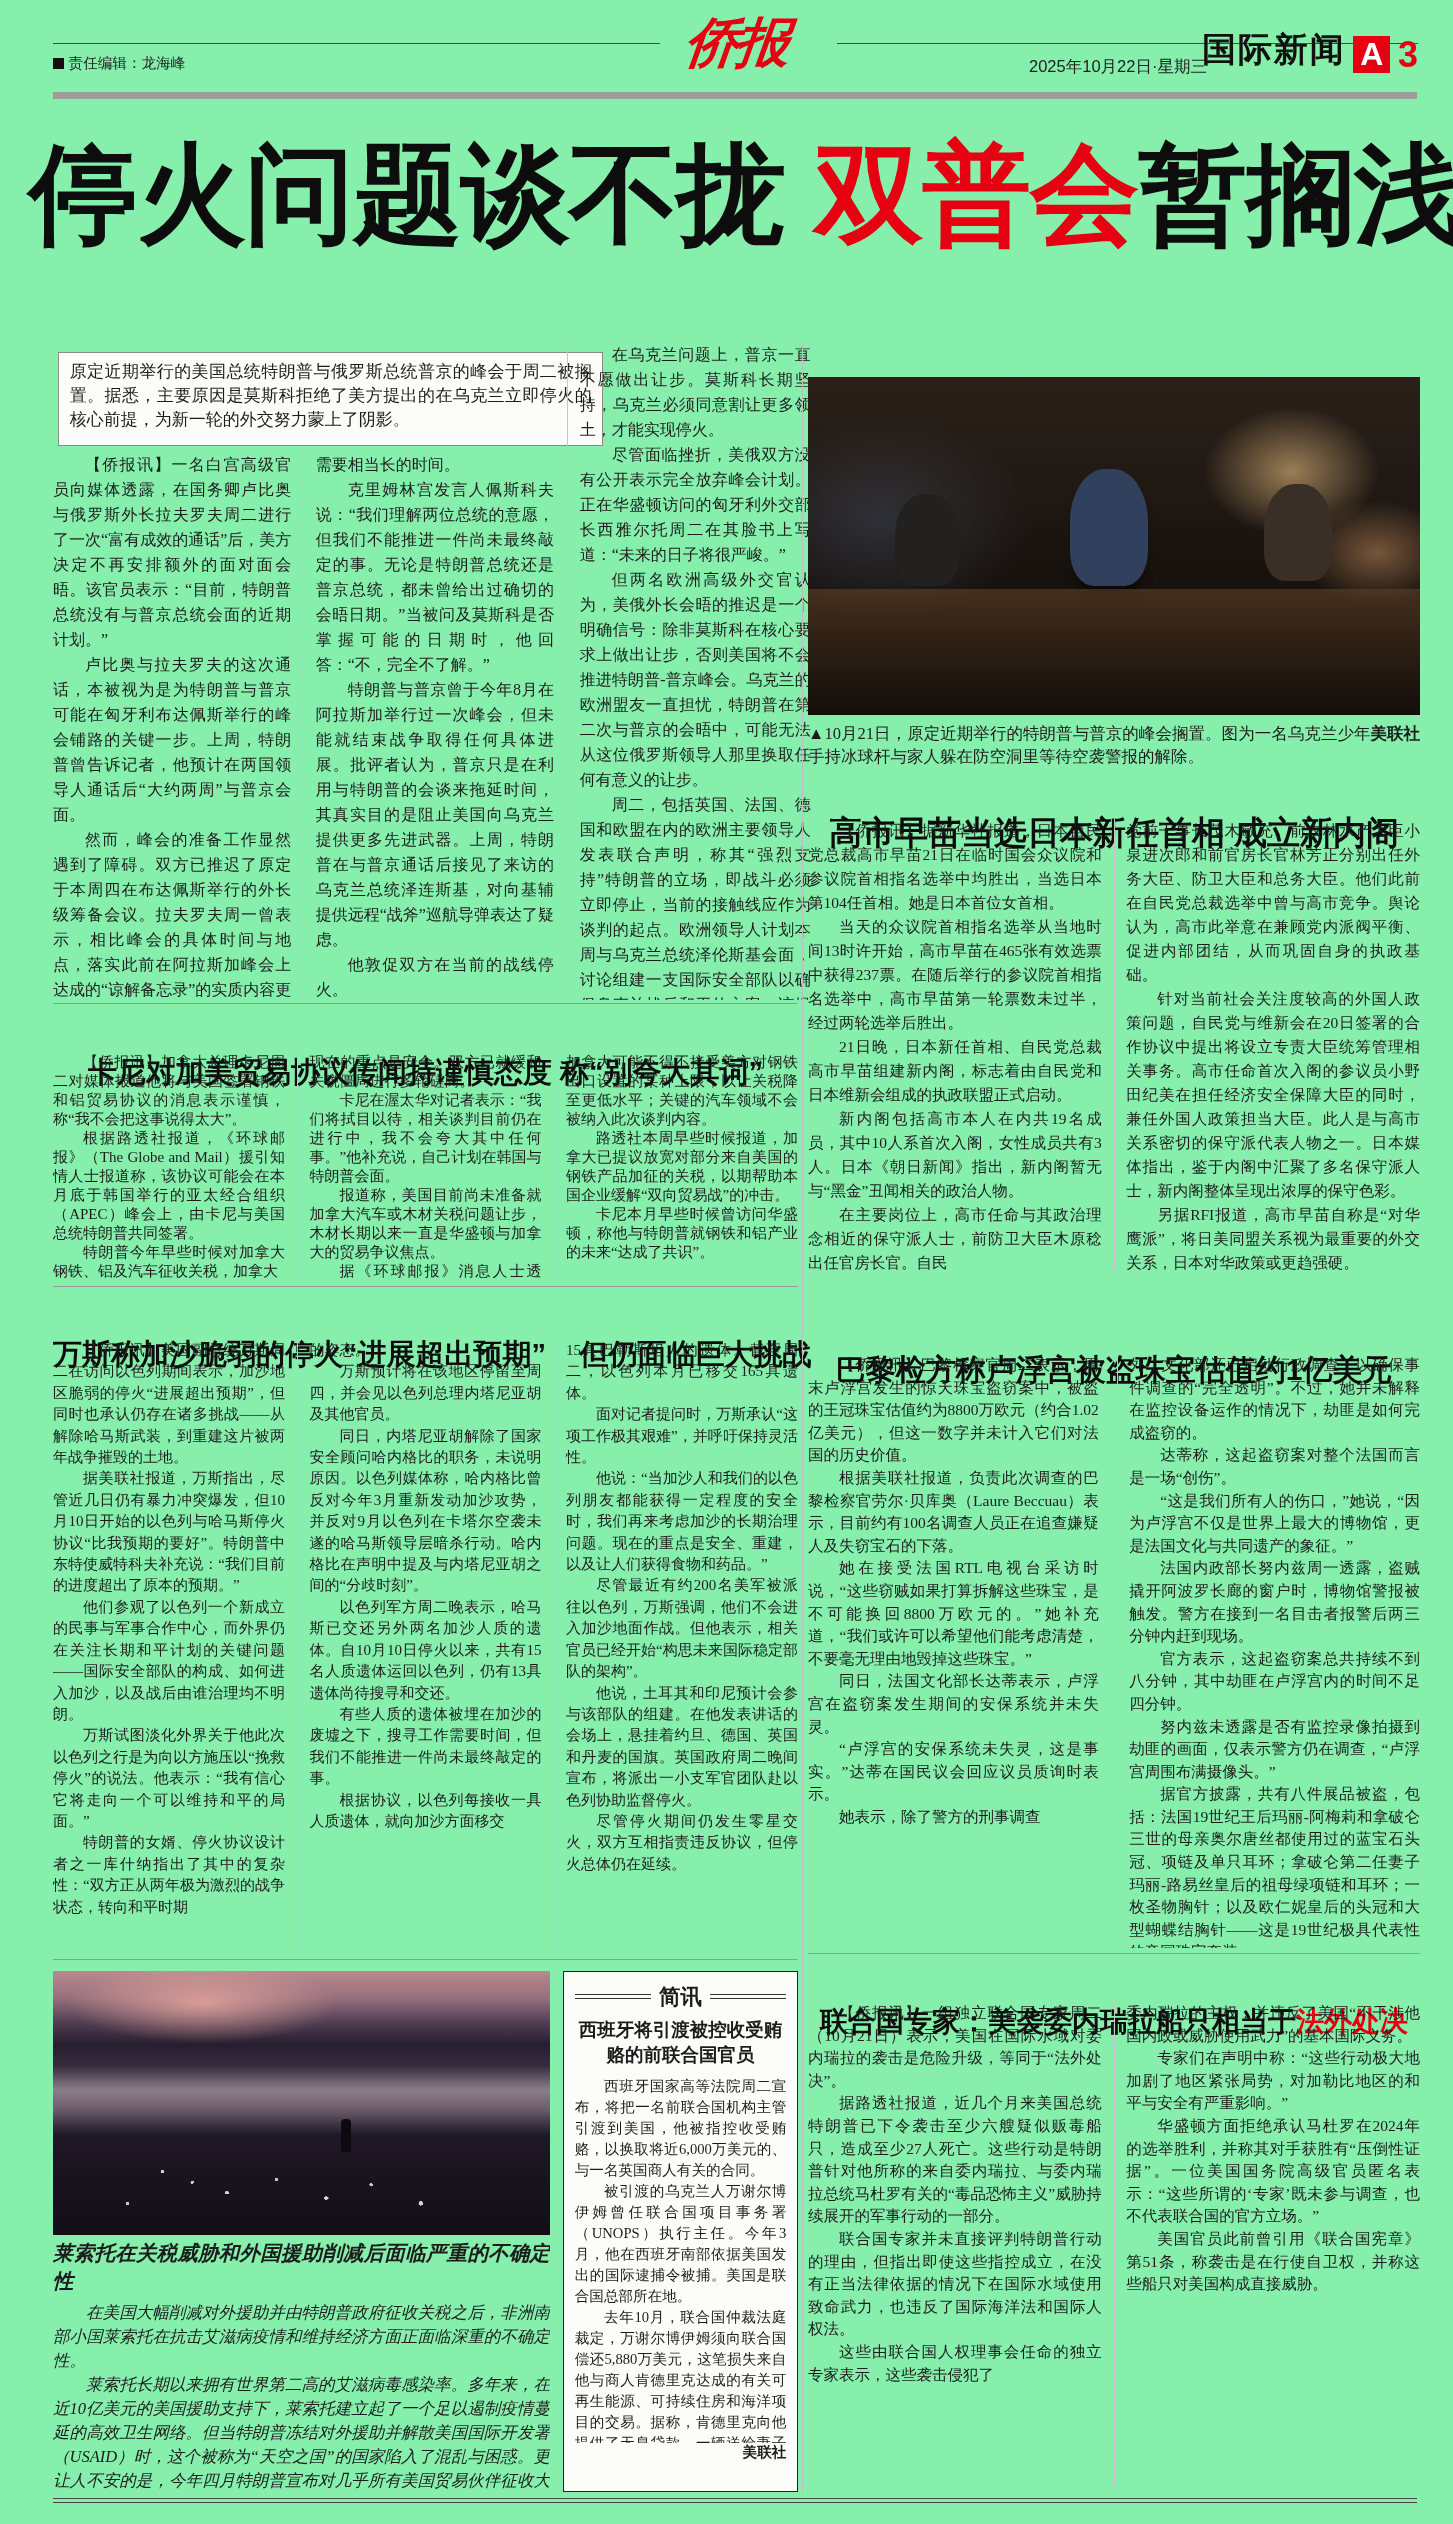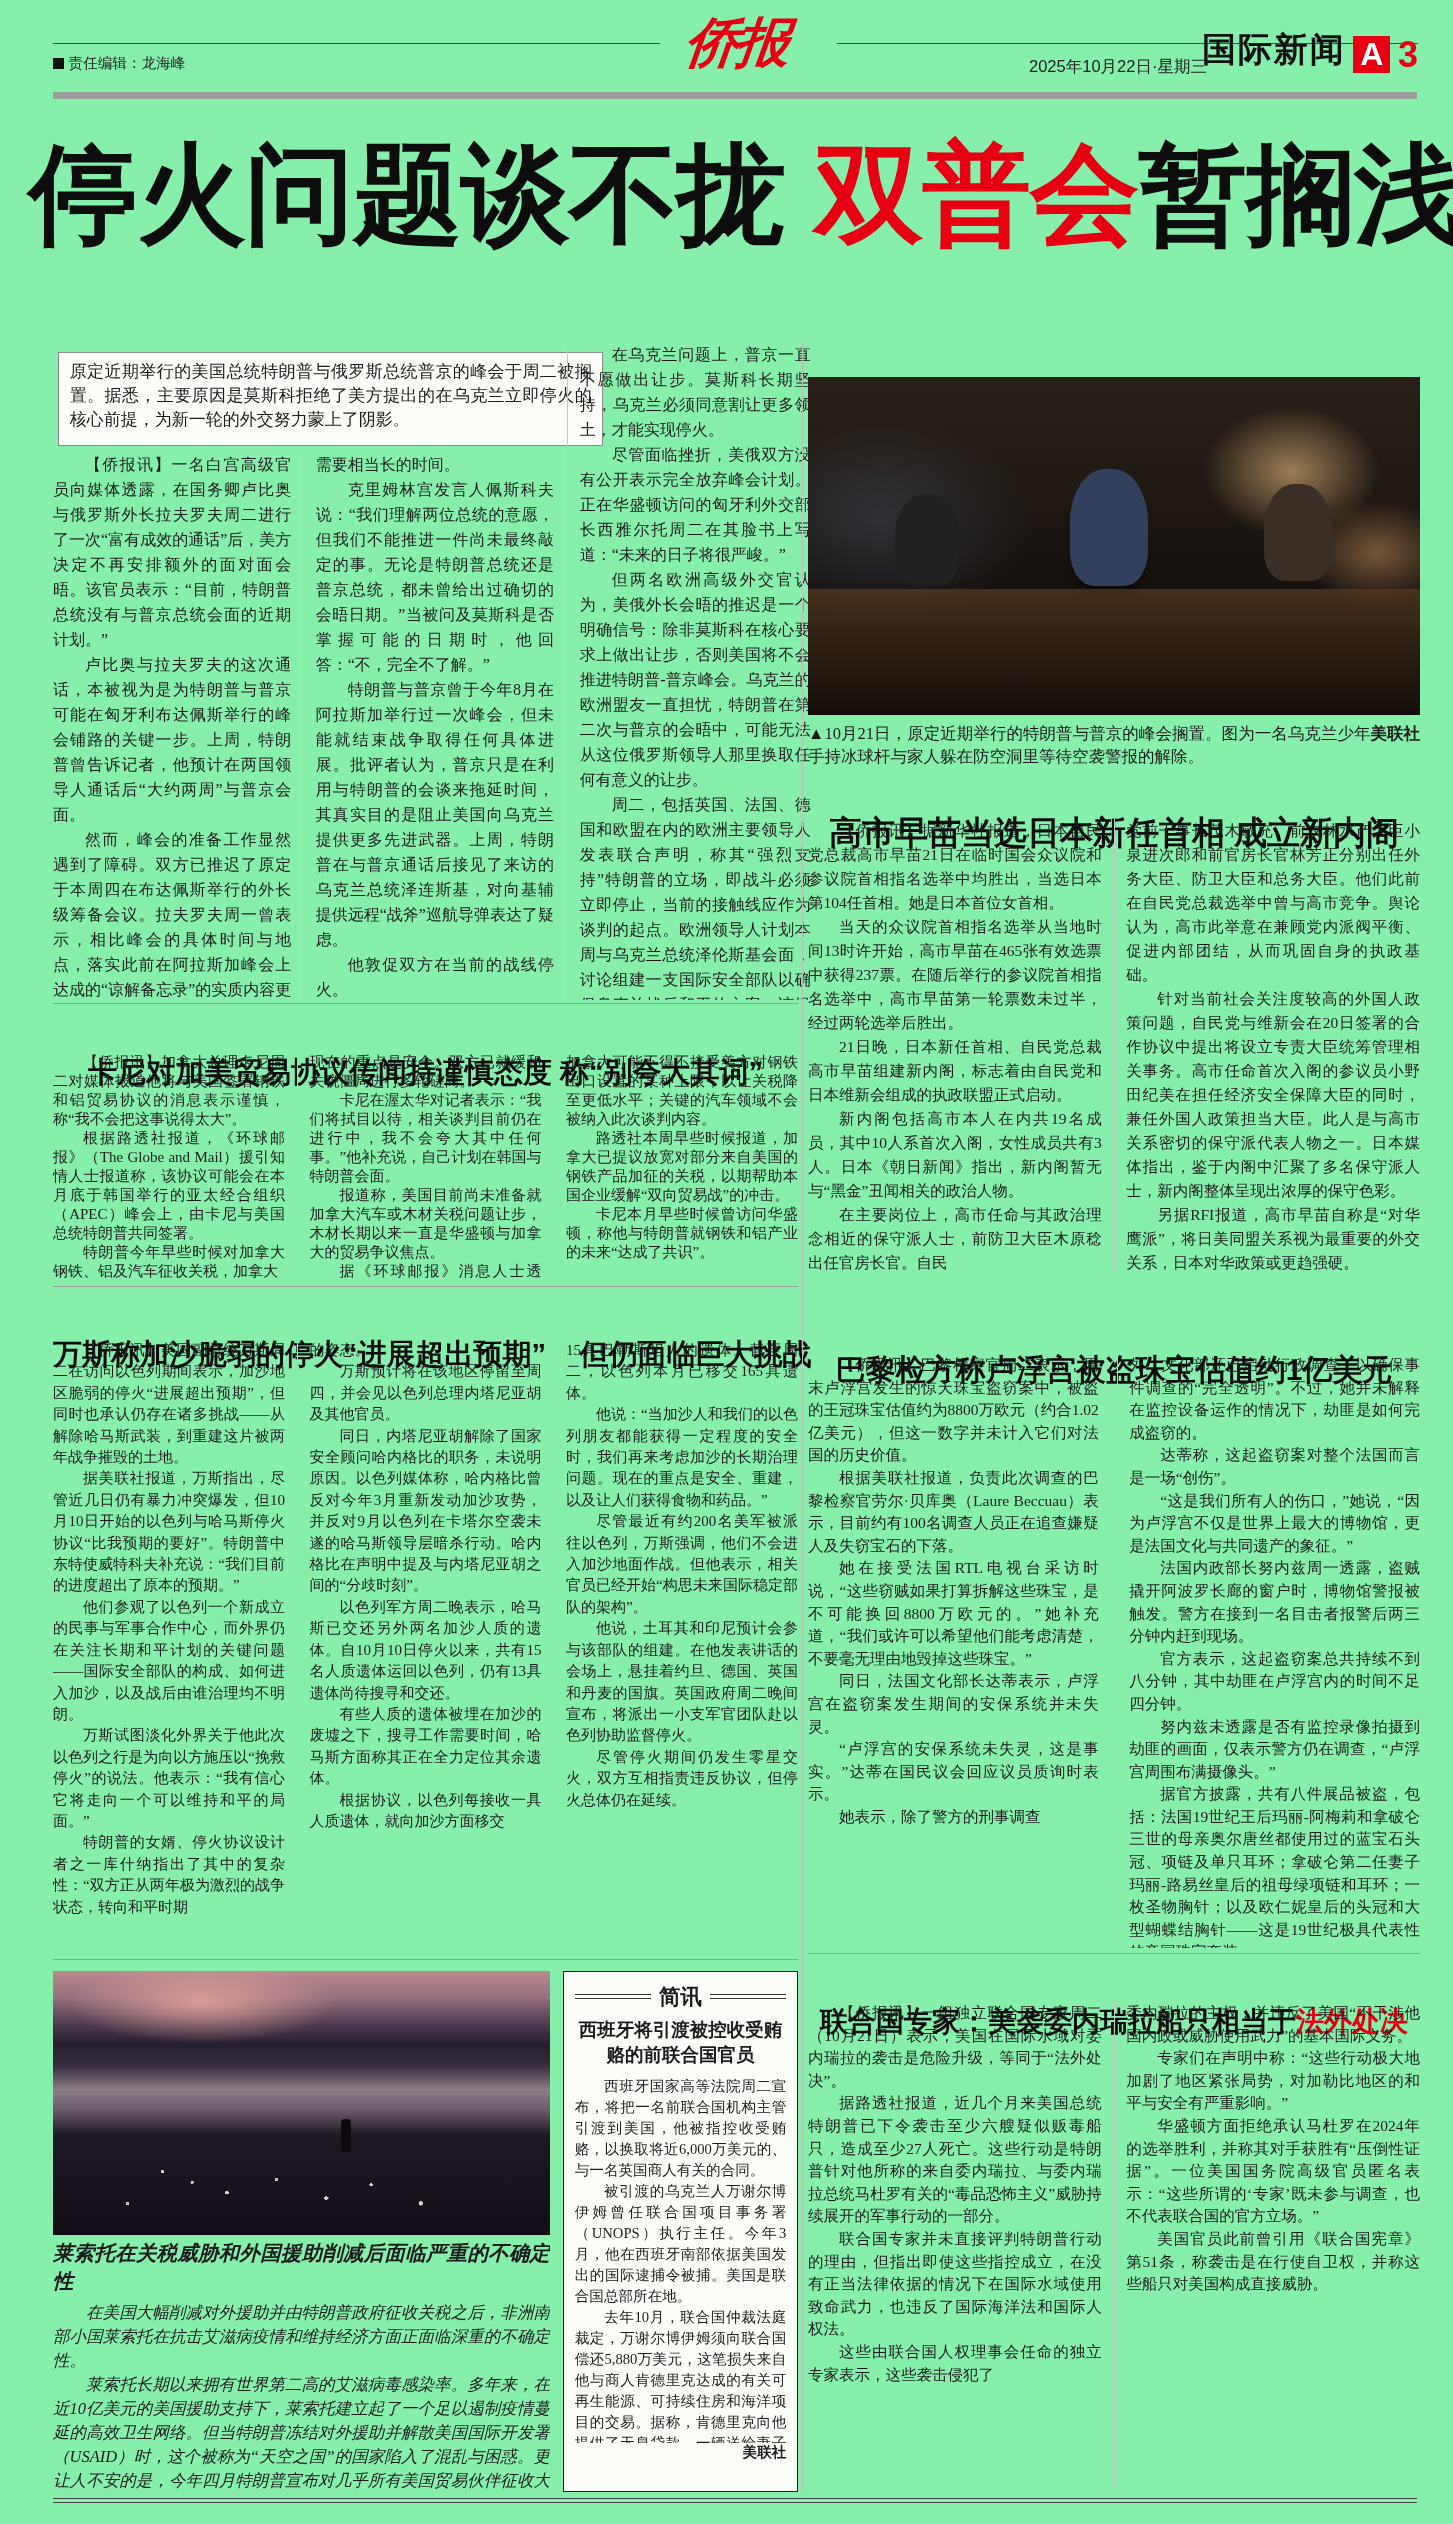--- a/index.html
+++ b/index.html
@@ -236,25 +236,26 @@
         <p>据美联社报道，万斯指出，尽管近几日仍有暴力冲突爆发，但10月10日开始的以色列与哈马斯停火协议“比我预期的要好”。特朗普中东特使威特科夫补充说：“我们目前的进度超出了原本的预期。”</p>
         <p>他们参观了以色列一个新成立的民事与军事合作中心，而外界仍在关注长期和平计划的关键问题——国际安全部队的构成、如何进入加沙，以及战后由谁治理均不明朗。</p>
         <p>万斯试图淡化外界关于他此次以色列之行是为向以方施压以“挽救停火”的说法。他表示：“我有信心它将走向一个可以维持和平的局面。”</p>
         <p>特朗普的女婿、停火协议设计者之一库什纳指出了其中的复杂性：“双方正从两年极为激烈的战争状态，转向和平时期</p>
       </div>
     <div class="col cont">
         <p>的姿态。”</p>
         <p>万斯预计将在该地区停留至周四，并会见以色列总理内塔尼亚胡及其他官员。</p>
         <p>同日，内塔尼亚胡解除了国家安全顾问哈内格比的职务，未说明原因。以色列媒体称，哈内格比曾反对今年3月重新发动加沙攻势，并反对9月以色列在卡塔尔空袭未遂的哈马斯领导层暗杀行动。哈内格比在声明中提及与内塔尼亚胡之间的“分歧时刻”。</p>
         <p>以色列军方周二晚表示，哈马斯已交还另外两名加沙人质的遗体。自10月10日停火以来，共有15名人质遗体运回以色列，仍有13具遗体尚待搜寻和交还。</p>
-        <p>有些人质的遗体被埋在加沙的废墟之下，搜寻工作需要时间，哈马斯方面称其正在全力定位其余遗体。</p>
+        <p>有些人质的遗体被埋在加沙的废墟之下，搜寻工作需要时间，但我们不能推进一件尚未最终敲定的事。</p>
         <p>根据协议，以色列每接收一具人质遗体，就向加沙方面移交</p>
       </div>
     <div class="col cont">
         <p>15具巴勒斯坦人的遗体。截至周二，以色列本月已移交165具遗体。</p>
+        <p>面对记者提问时，万斯承认“这项工作极其艰难”，并呼吁保持灵活性。</p>
         <p>他说：“当加沙人和我们的以色列朋友都能获得一定程度的安全时，我们再来考虑加沙的长期治理问题。现在的重点是安全、重建，以及让人们获得食物和药品。”</p>
         <p>尽管最近有约200名美军被派往以色列，万斯强调，他们不会进入加沙地面作战。但他表示，相关官员已经开始“构思未来国际稳定部队的架构”。</p>
         <p>他说，土耳其和印尼预计会参与该部队的组建。在他发表讲话的会场上，悬挂着约旦、德国、英国和丹麦的国旗。英国政府周二晚间宣布，将派出一小支军官团队赴以色列协助监督停火。</p>
         <p>尽管停火期间仍发生零星交火，双方互相指责违反协议，但停火总体仍在延续。</p>
       </div>
   </div>
 
   <div class="abs art-hl hl-louvre">巴黎检方称卢浮宫被盗珠宝估值约1亿美元</div>
   <div class="abs cols louvre-cols">
     <div class="col">

